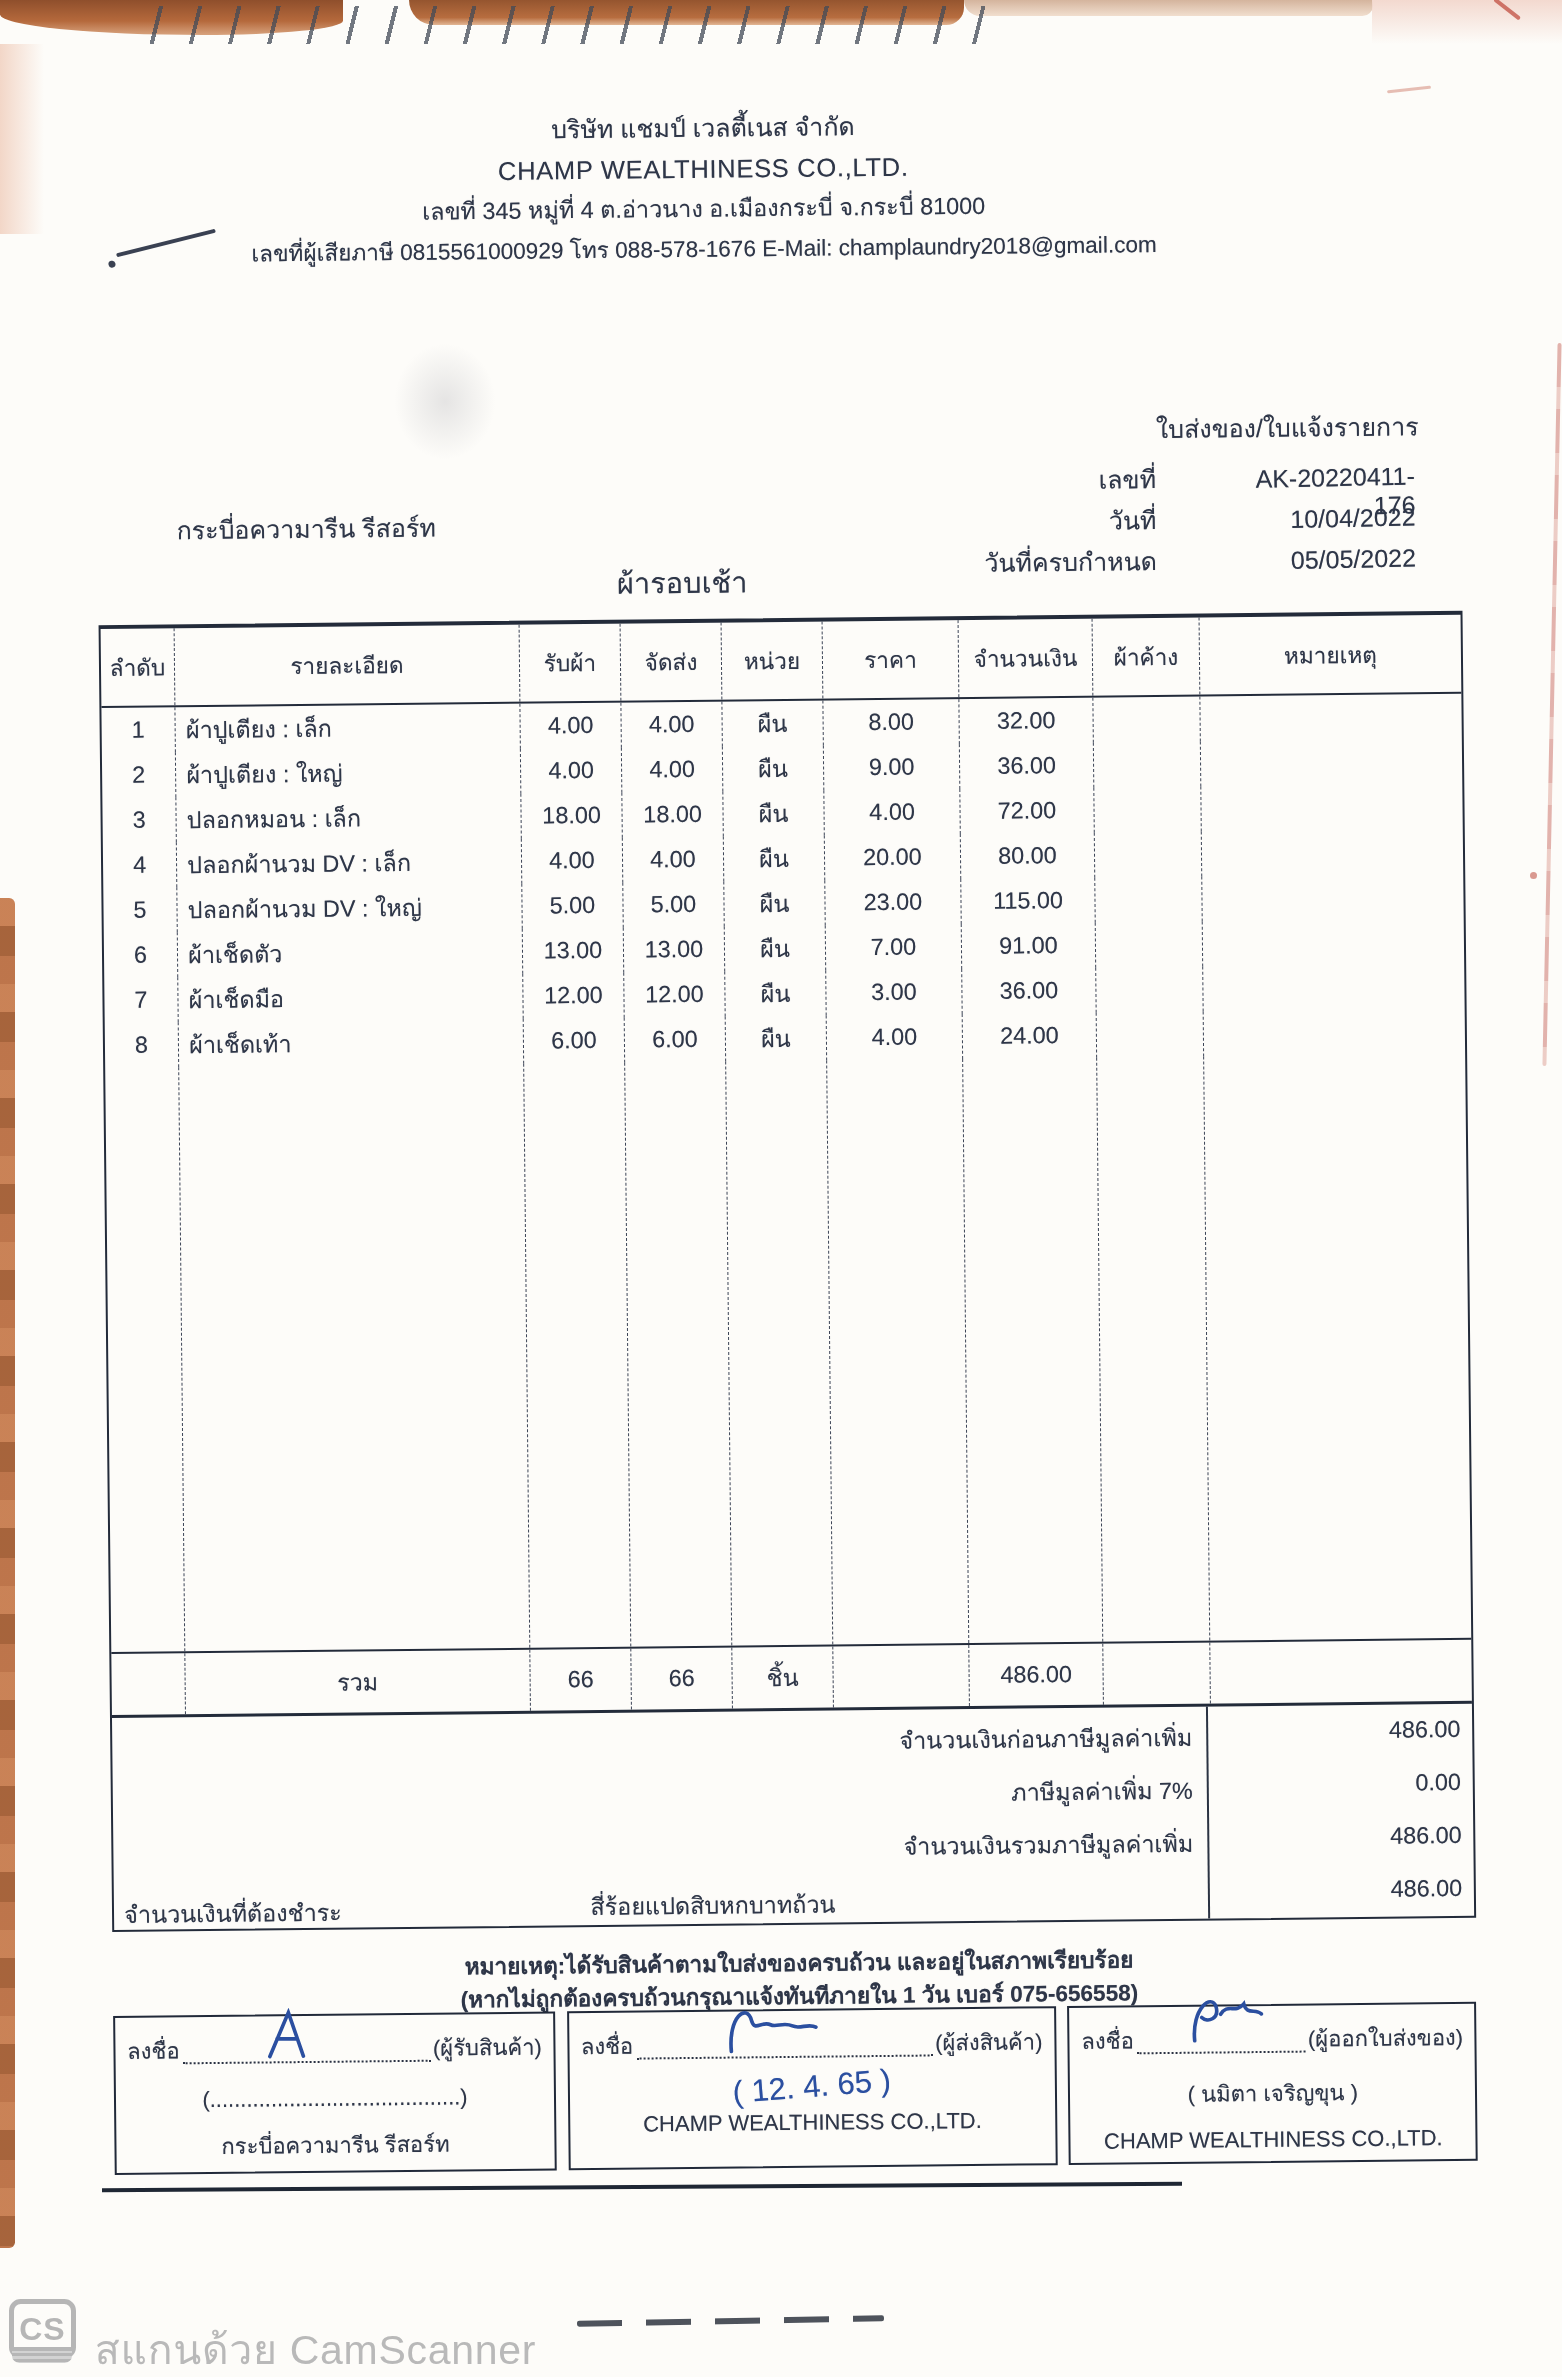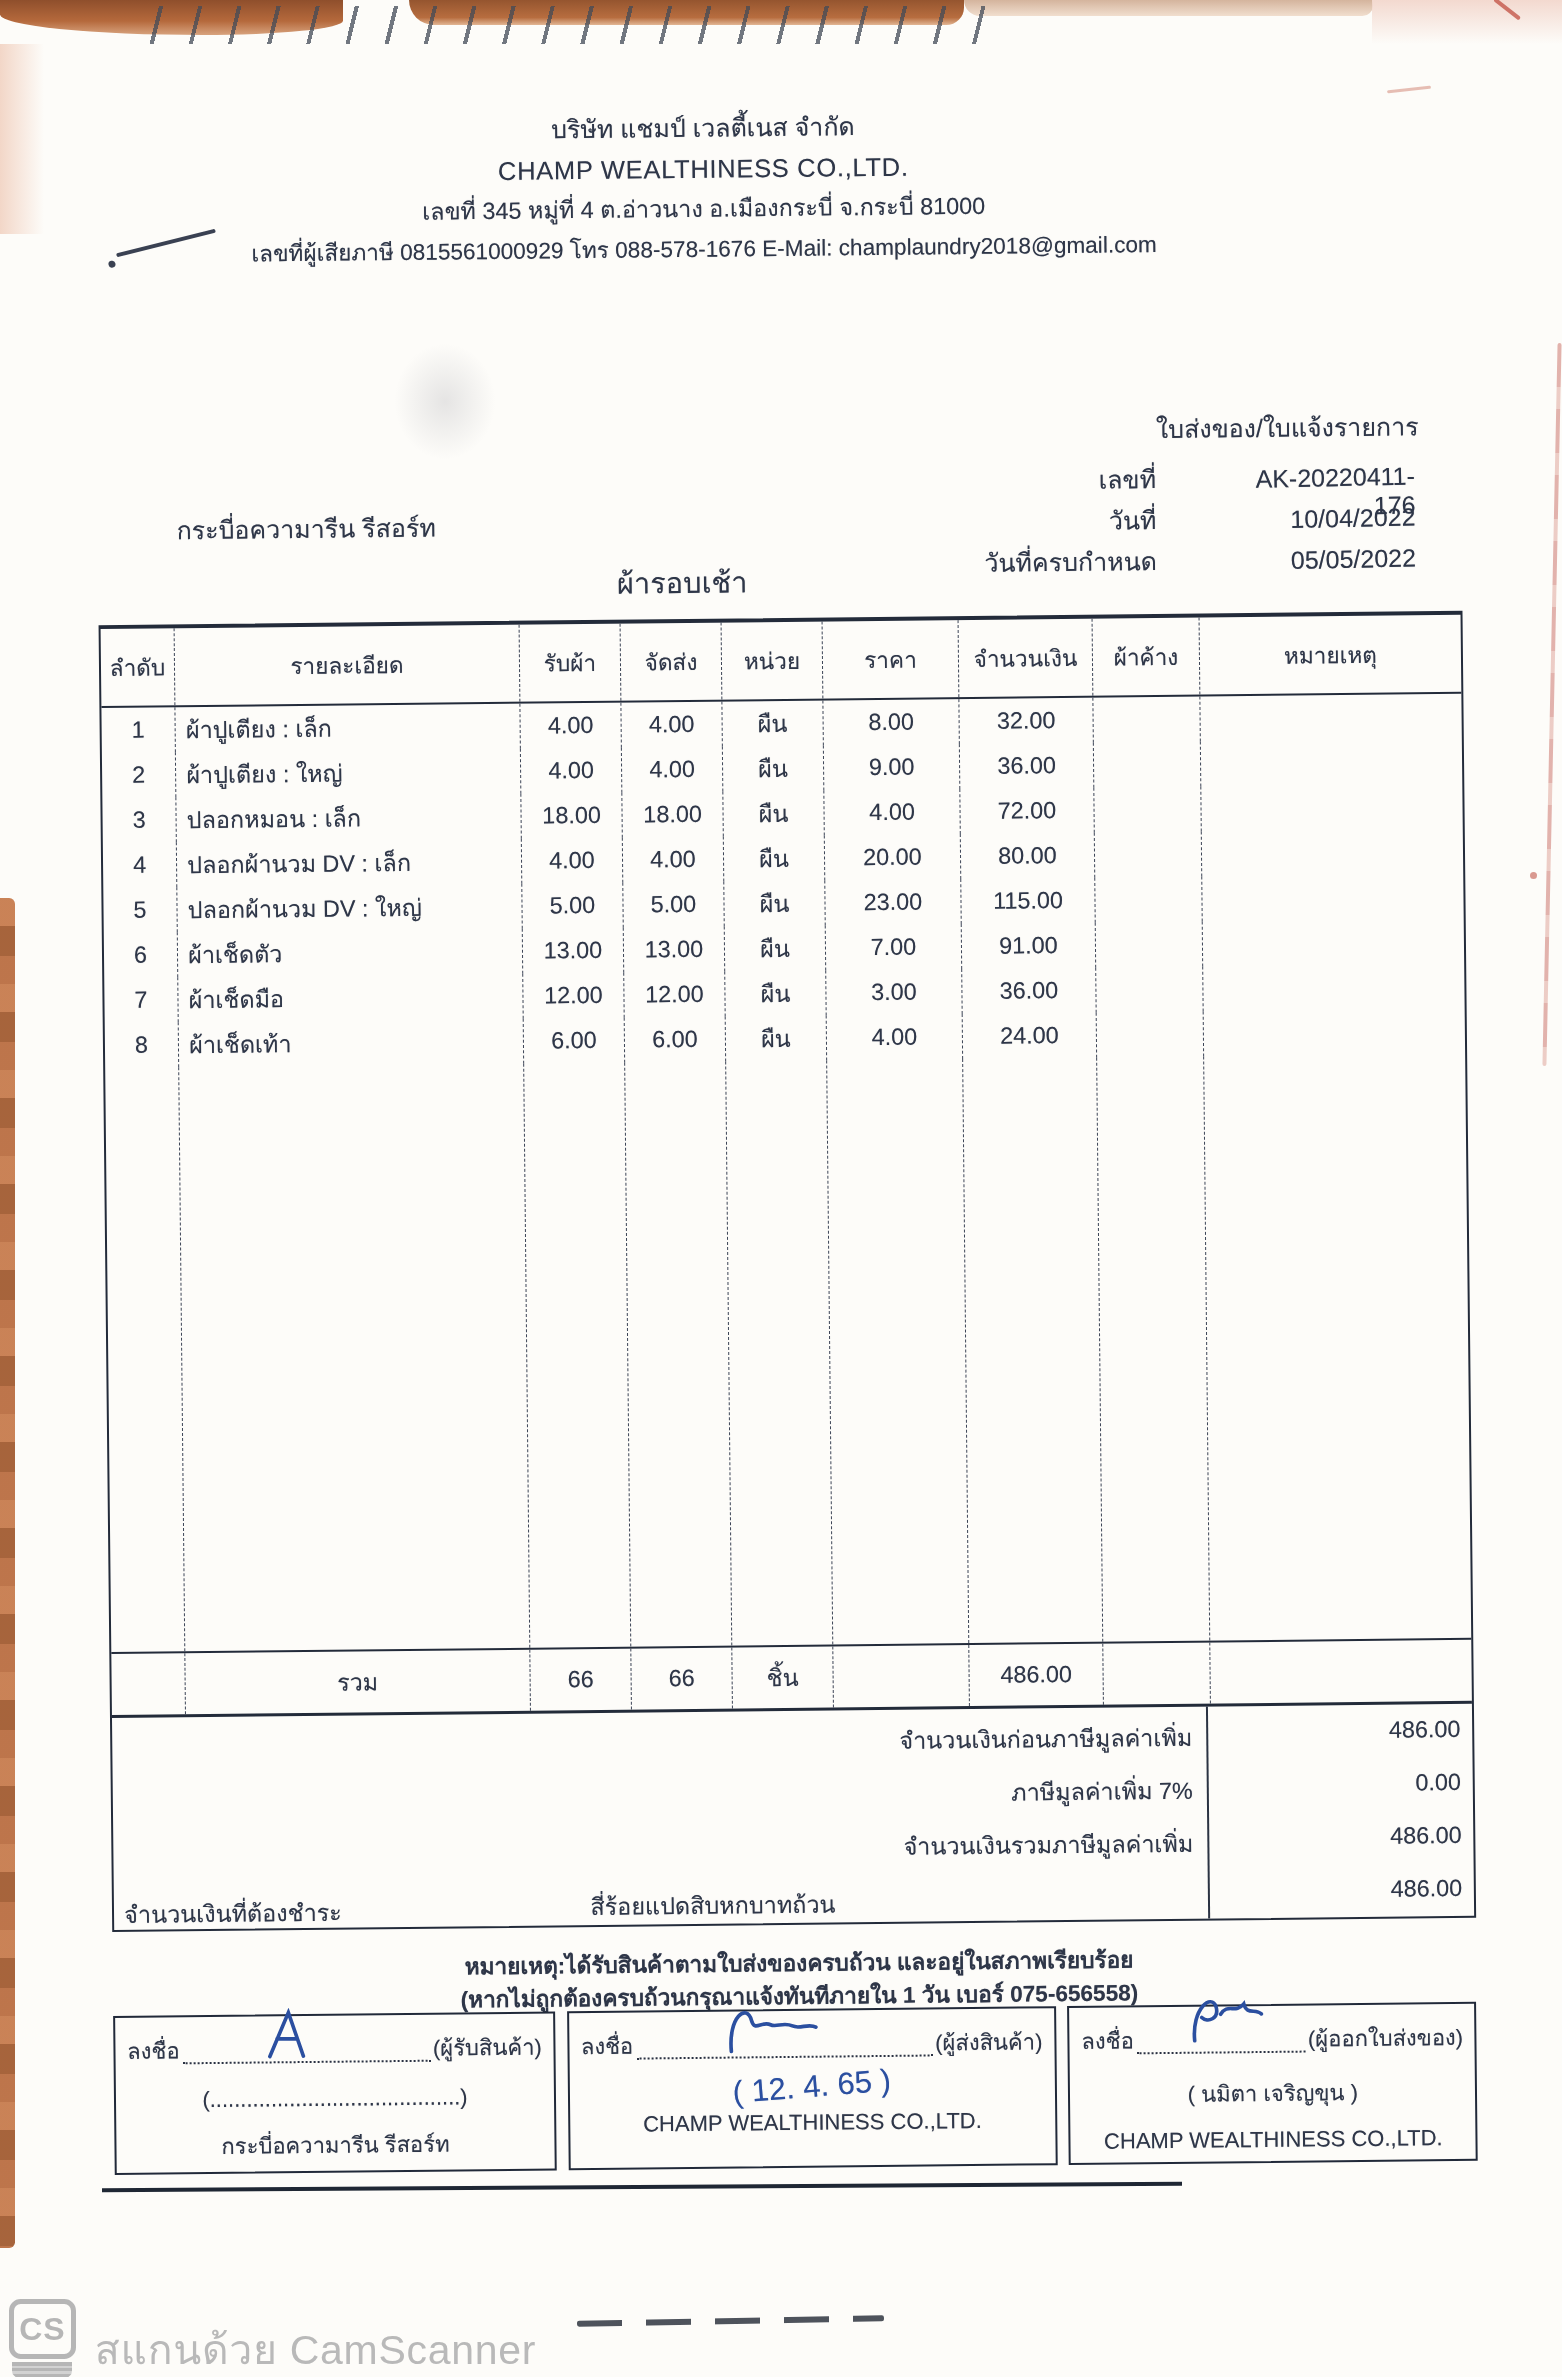--- a/index.html
+++ b/index.html
@@ -104,21 +104,21 @@
   .sig-leader { flex:1; border-bottom:2.9px dotted #2b3243; margin:0 2.9px 4.4px; height:1.1em; position:relative; }
   .sig-svg { position:absolute; left:30%; bottom:1.5px; }
   .sig-name { text-align:center; font-size:22px; margin-top:19px; }
   .sig-name.handwritten { color:#2b4fa0; font-size:31px; transform:rotate(-4deg); margin-top:7.3px;
     text-shadow:0 0 0.7px rgba(43,79,160,.5); }
   .sig-org { text-align:center; font-size:22px; margin-top:16px; }
   .sig-box-2 .sig-org { margin-top:4.4px; }
 
   
   .cs-footer { position:absolute; left:8.8px; top:2299px; display:flex; align-items:flex-start; }
-  .cs-logo { position:relative; width:67px; height:79px; }
+  .cs-logo { position:relative; width:67px; height:64px; }
   .cs-box { width:67px; height:60px; border:5.1px solid #b6b6b6; border-radius:11.7px;
     display:flex; align-items:center; justify-content:center;
     color:#b6b6b6; font-weight:bold; font-size:32px; letter-spacing:0.7px; }
   .cs-slab { position:absolute; left:3.6px; bottom:0; width:60px; height:16px;
     background:repeating-linear-gradient(180deg,#b6b6b6 0 3.6px,#d2d2d2 3.6px 5.8px);
     border-radius:0 0 7.3px 7.3px; }
   .cs-text { color:#b9b9b9; font-size:41px; margin-left:19px; margin-top:17.5px; letter-spacing:0.7px; }
 </style>
 </head>
 <body>

